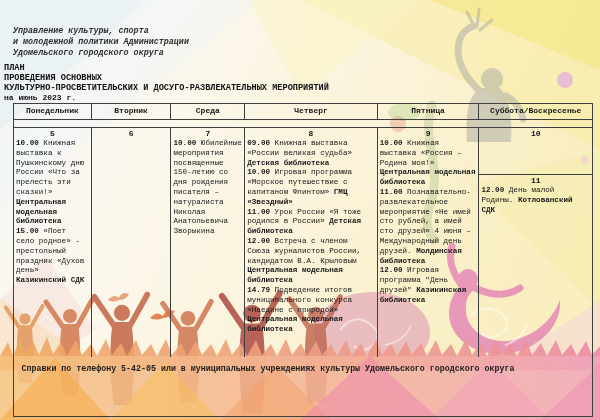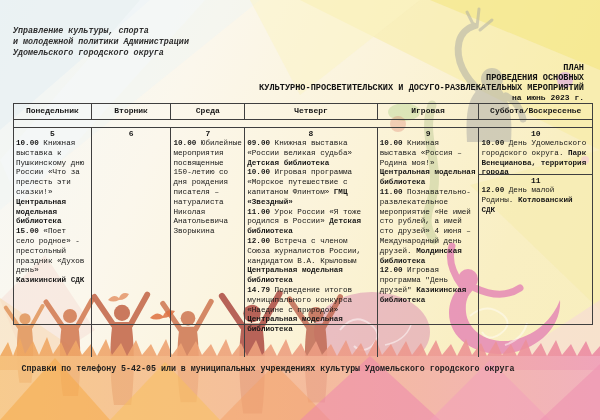--- a/index.html
+++ b/index.html
@@ -9,26 +9,26 @@
     color:#161616;
     background:linear-gradient(115deg,#f6f8f7 0%,#fbf7ec 28%,#fbf3d8 55%,#f9efc3 78%,#f8eebc 100%);
   }
   .bg{position:absolute;left:0;top:0;z-index:0;}
   .layer{position:relative;z-index:1;}
   .org{
     position:absolute;left:13px;top:26px;
     font-style:italic;font-weight:bold;font-size:8.4px;line-height:11px;color:#2f2f2f;
   }
   .title{
-    position:absolute;left:4px;top:63px;width:580px;text-align:right;
+    position:absolute;left:4px;top:63px;width:580px;text-align:left;
     font-weight:bold;font-size:8.6px;line-height:10px;color:#121212;
   }
   .title .t4{font-size:8px;}
   .tbl{
-    position:absolute;left:13px;top:103px;width:580px;height:222px;
+    position:absolute;left:13px;top:103px;width:580px;height:314px;
     border:1px solid #3f3f3f;box-sizing:border-box;
   }
   .thead{display:flex;height:15px;border-bottom:1px solid #3f3f3f;}
   .th{
     box-sizing:border-box;border-right:1px solid #3f3f3f;
     font-weight:bold;font-size:8px;text-align:center;line-height:14px;
     overflow:hidden;white-space:nowrap;
   }
   .th:last-child,.td:last-child{border-right:none;}
   .spacer{height:7px;border-bottom:1px solid #3f3f3f;}
@@ -171,21 +171,21 @@
       <div>КУЛЬТУРНО-ПРОСВЕТИТЕЛЬСКИХ И ДОСУГО-РАЗВЛЕКАТЕЛЬНЫХ МЕРОПРИЯТИЙ</div>
       <div class="t4">на июнь 2023 г.</div>
     </div>
 
     <div class="tbl">
       <div class="thead">
         <div class="th w0">Понедельник</div>
         <div class="th w1">Вторник</div>
         <div class="th w2">Среда</div>
         <div class="th w3">Четверг</div>
-        <div class="th w4">Игровая</div>
+        <div class="th w4">Пятница</div>
         <div class="th w5">Суббота/Воскресенье</div>
       </div>
       <div class="spacer"></div>
       <div class="tbody">
 
         <div class="td w0">
           <div class="date">5</div>
           <p class="ev"><b>10.00</b> <span>Книжная выставка к Пушкинскому дню России «Что за прелесть эти сказки!»</span> <b>Центральная модельная библиотека</b></p>
           <p class="ev"><b>15.00</b> <span>«Поет село родное» - престольный праздник «Духов день»</span> <b>Казикинский СДК</b></p>
         </div>
@@ -211,21 +211,20 @@
         <div class="td w4">
           <div class="date">9</div>
           <p class="ev"><b>10.00</b> <span>Книжная выставка «Россия – Родина моя!»</span> <b>Центральная модельная библиотека</b></p>
           <p class="ev"><b>11.00</b> <span>Познавательно-развлекательное мероприятие «Не имей сто рублей, а имей сто друзей» 4 июня – Международный день друзей.</span> <b>Молдинская библиотека</b></p>
           <p class="ev"><b>12.00</b> <span>Игровая программа "День друзей"</span> <b>Казикинская библиотека</b></p>
         </div>
 
         <div class="td w5">
           <div class="subcell">
             <div class="date">10</div>
-            <p class="ev"><b>10.00</b> <span>День Удомельского городского округа.</span> <b>Парк Венецианова, территория города</b></p>
           </div>
           <div class="subcell2">
             <div class="date">11</div>
             <p class="ev"><b>12.00</b> <span>День малой Родины.</span> <b>Котлованский СДК</b></p>
           </div>
         </div>
 
       </div>
     </div>
 

